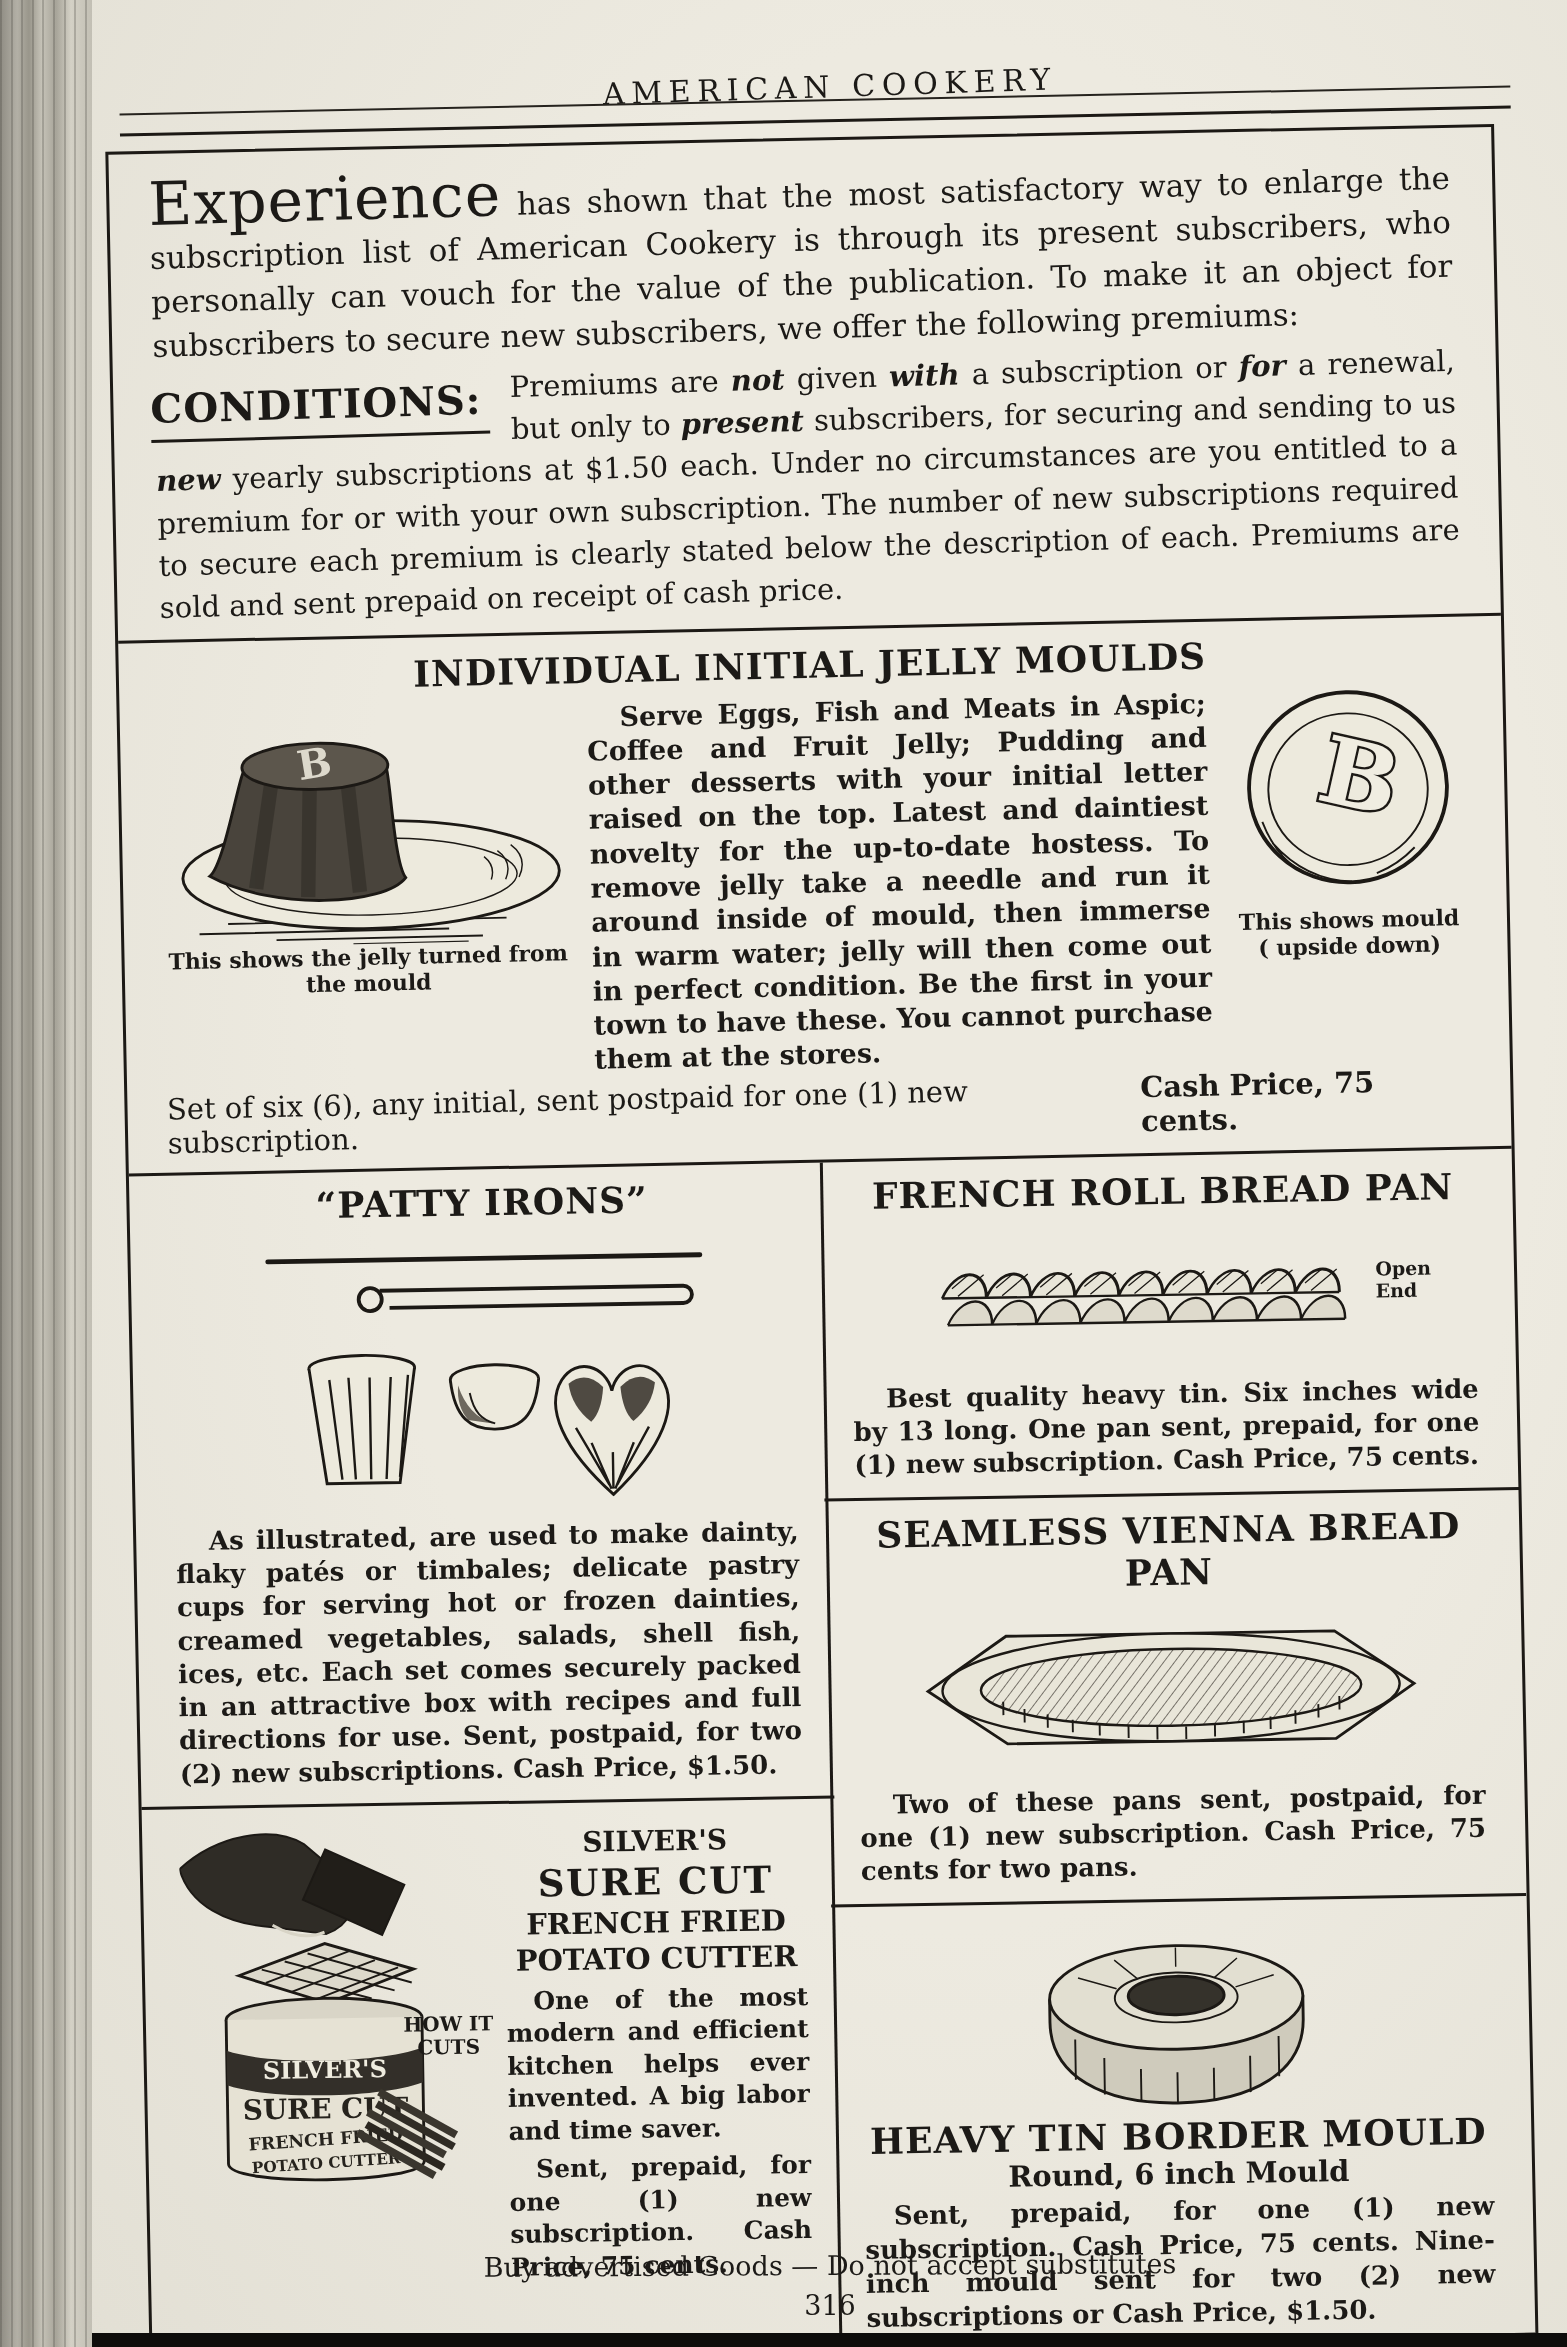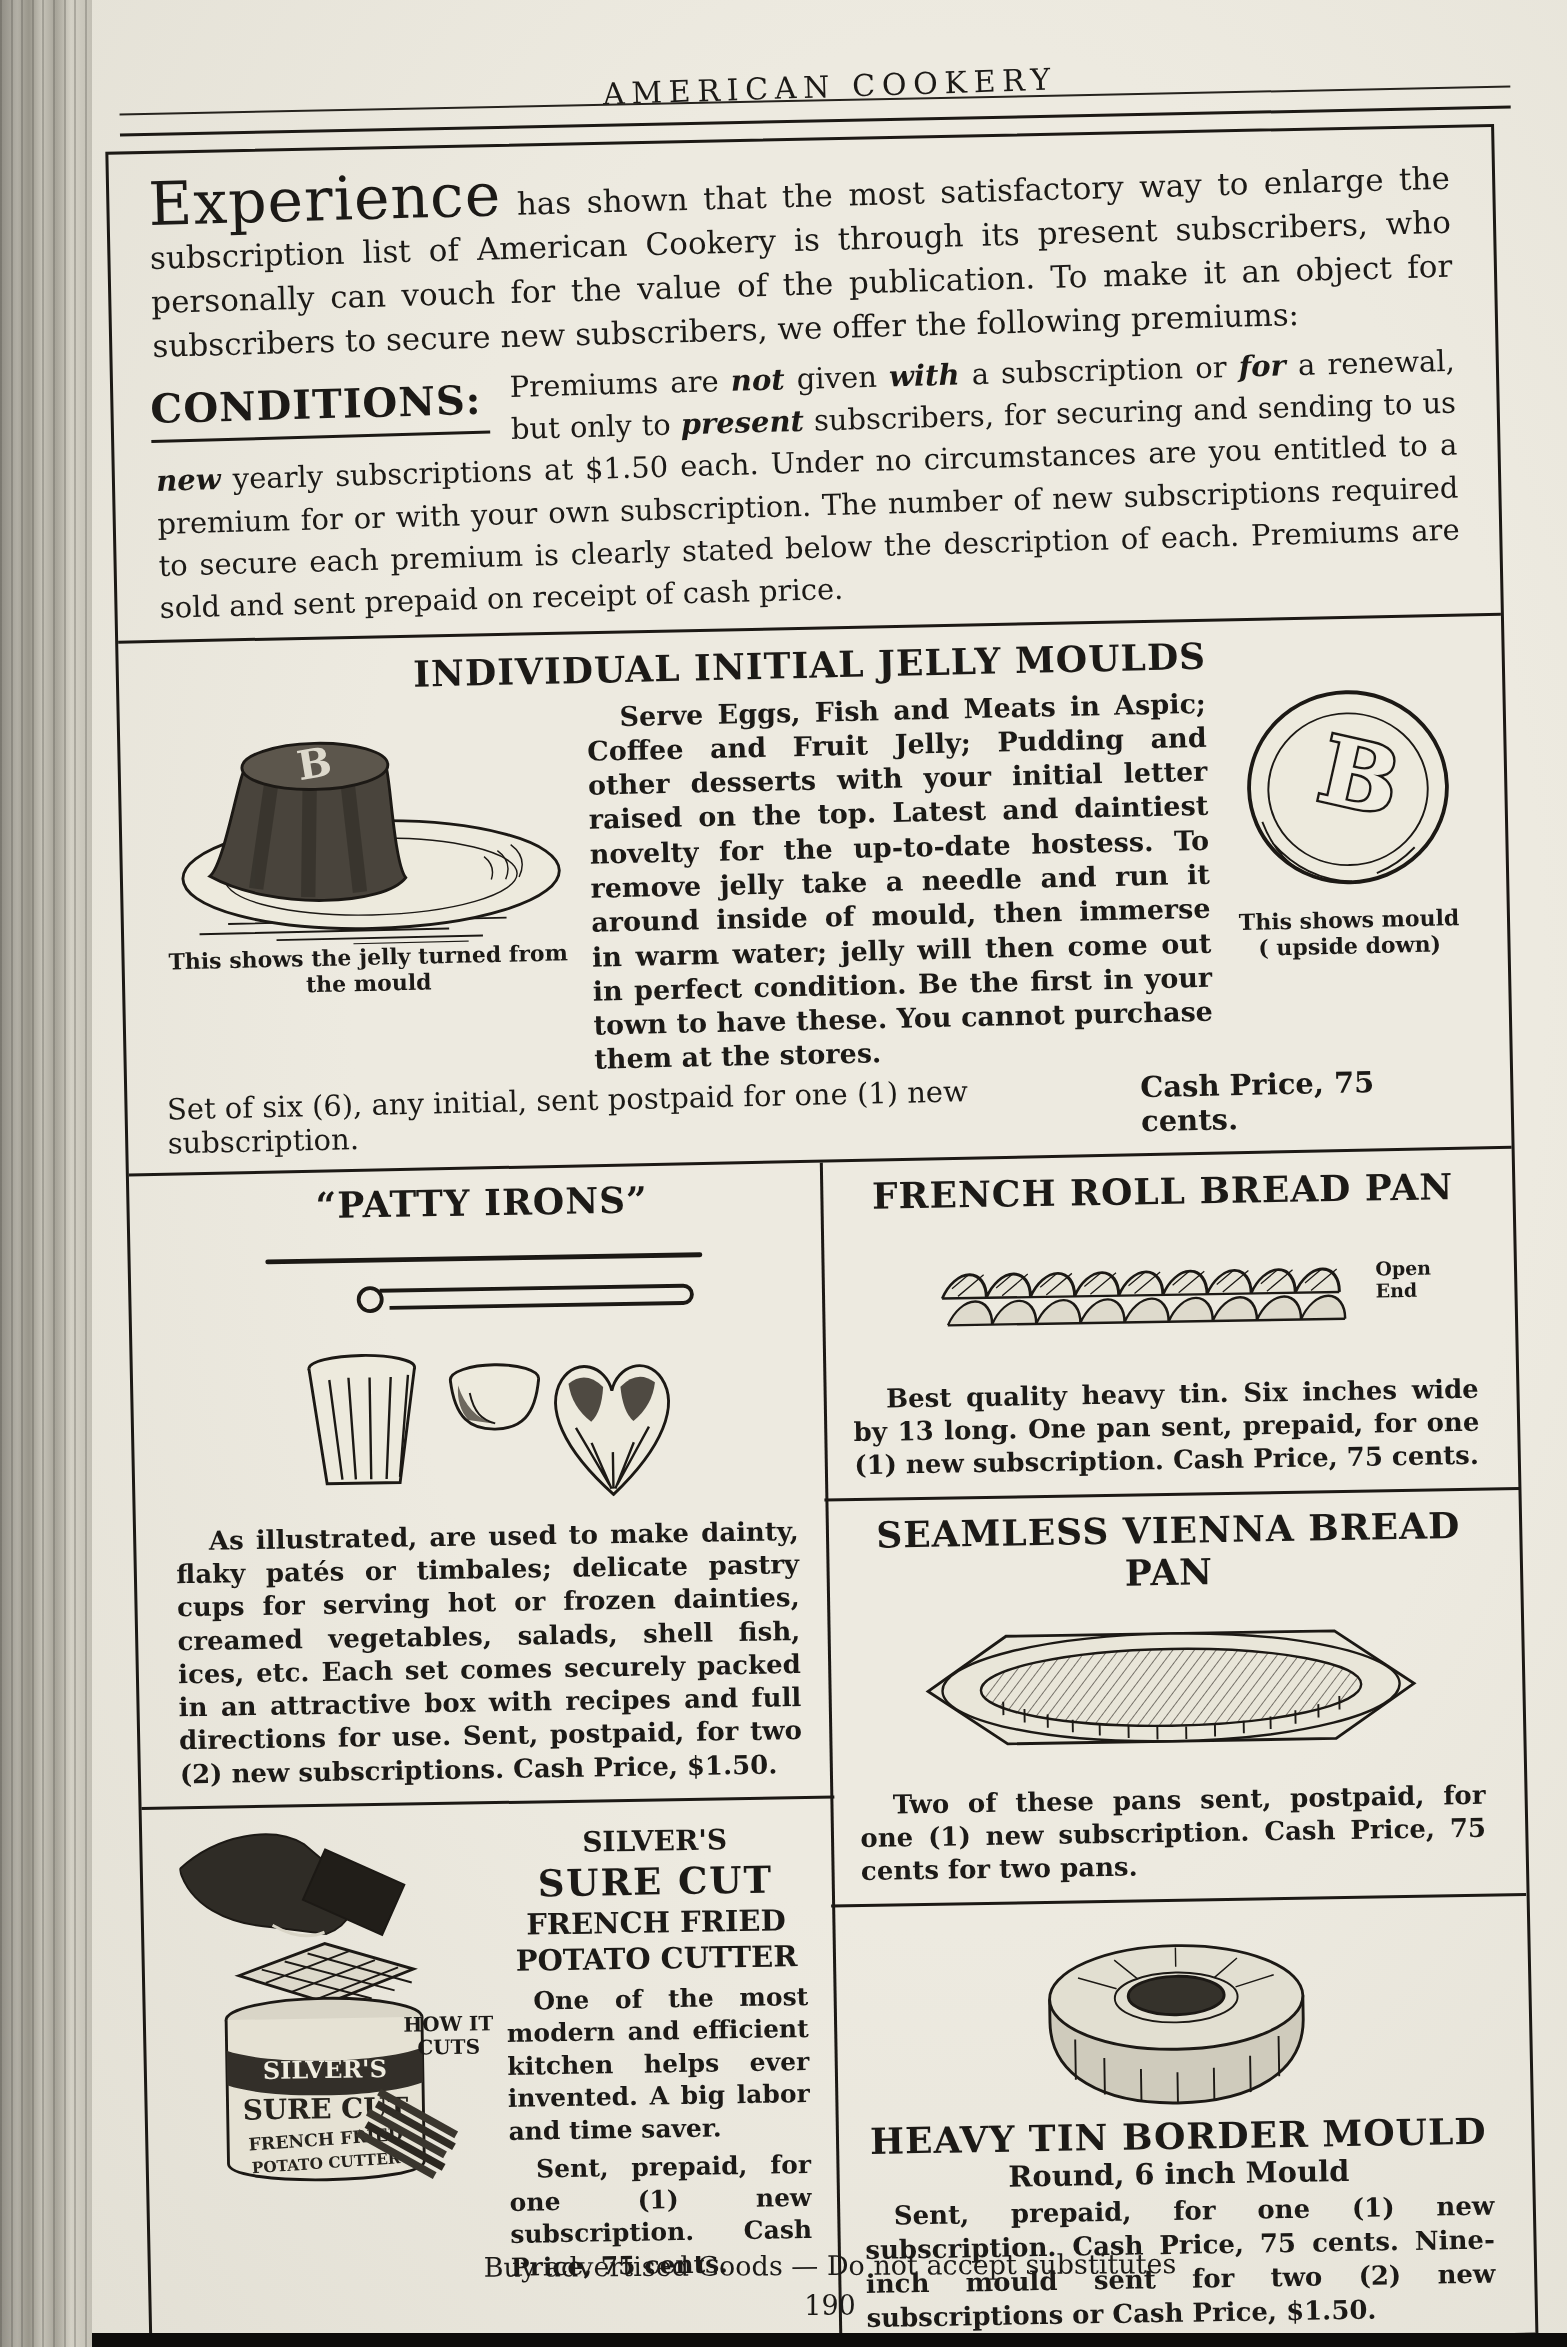--- a/index.html
+++ b/index.html
@@ -314,18 +314,18 @@
           </div>
         </div>
 
         <div class="rule"></div>
 
         <div class="publisher">THE BOSTON COOKING SCHOOL MAGAZINE CO., Boston, Mass.</div>
       </div>
     </div>
 
     <div class="footnote">Buy advertised Goods — Do not accept substitutes</div>
-    <div class="pageno">190</div>
+    <div class="pageno">316</div>
   </div>
 
   <div class="bottom-bar"></div>
 </div>
 
 
 </body></html>

